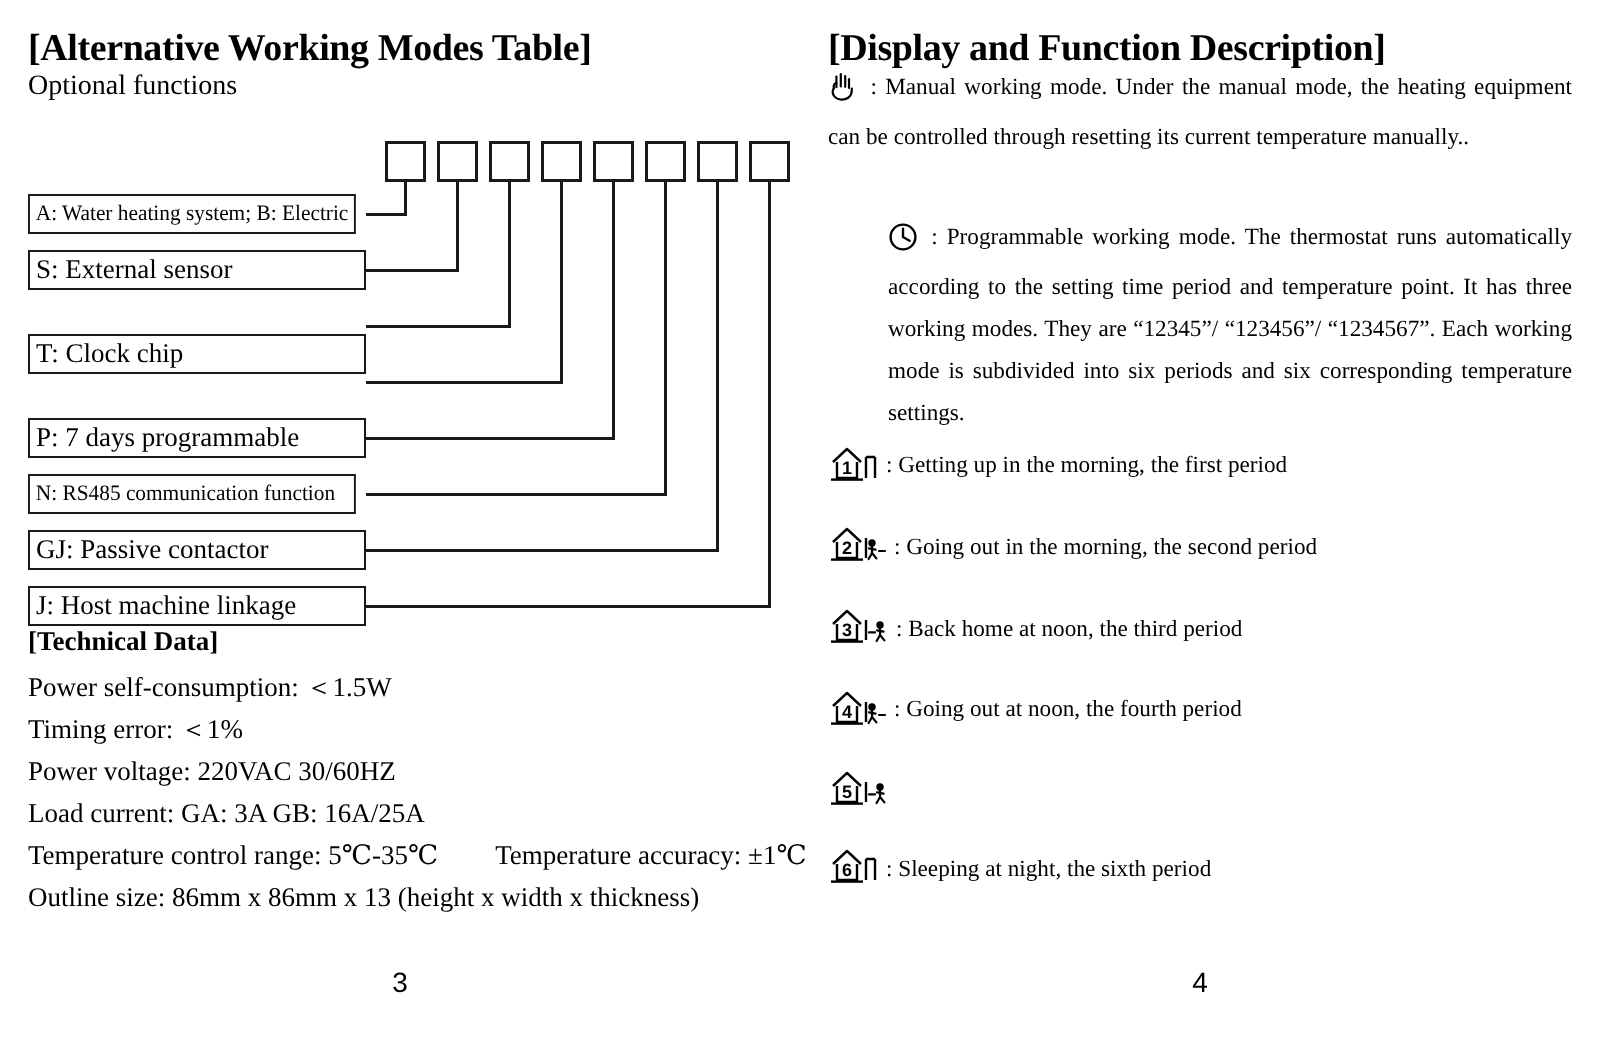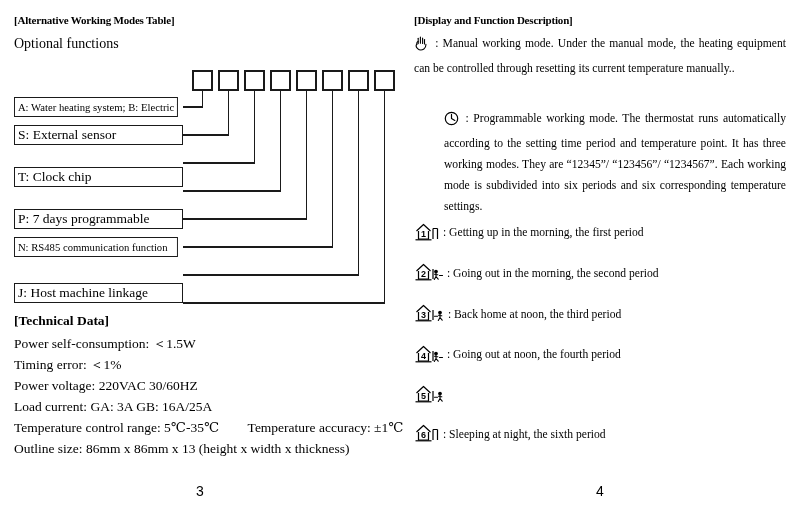--- a/index.html
+++ b/index.html
@@ -29,21 +29,21 @@
   .col-inner {
     position: absolute;
     left: 14px;
     right: 14px;
     top: 0;
   }
 
   
   .section-title {
     font-weight: bold;
-    font-size: 11px;
+    font-size: 19px;
     letter-spacing: -0.2px;
     margin: 0;
     padding: 0;
     white-space: nowrap;
   }
   .subtitle {
     font-size: 14px;
     margin: 0;
     padding: 0;
   }
@@ -170,21 +170,22 @@
         <path d="M358.5,28 V213 H183"></path>
         <path d="M384.5,28 V241 H183"></path>
       </g>
     </svg>
 
     <div class="sq-label condensed" style="top:35px;">A: Water heating system; B: Electric heating system</div>
     <div class="sq-label" style="top:63px;">S: External sensor</div>
     <div class="sq-label" style="top:105px;">T: Clock chip</div>
     <div class="sq-label" style="top:147px;">P: 7 days programmable</div>
     <div class="sq-label condensed" style="top:175px;">N: RS485 communication function</div>
-    <div class="sq-label" style="top:221px;">J: Host machine linkage</div>
+    <div class="sq-label" style="top:203px;">GJ: Passive contactor</div>
+    <div class="sq-label" style="top:231px;">J: Host machine linkage</div>
   </div>
 
   <div class="tech">
     <h3>[Technical Data]</h3>
     <div class="line">Power self-consumption:  ＜1.5W</div>
     <div class="line">Timing error:  ＜1%</div>
     <div class="line">Power voltage: 220VAC 30/60HZ</div>
     <div class="line">Load current: GA: 3A   GB: 16A/25A</div>
     <div class="line">
       <span>Temperature control range: 5℃-35℃</span>

